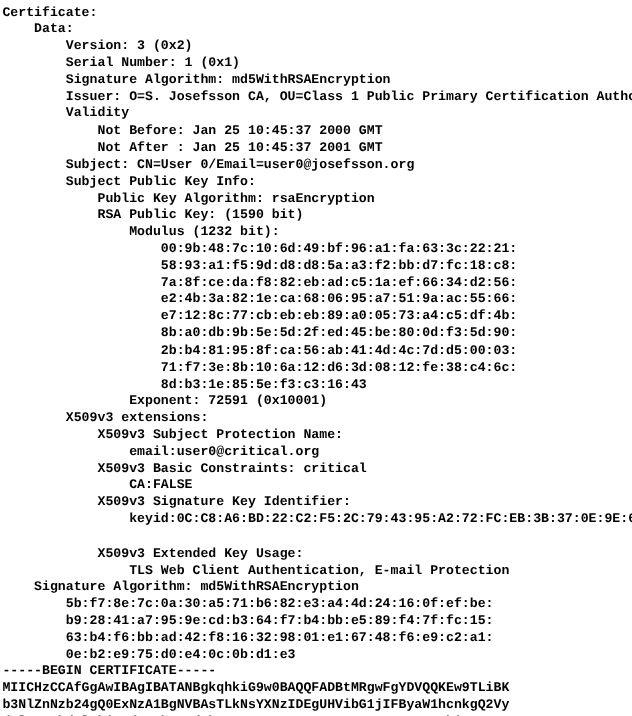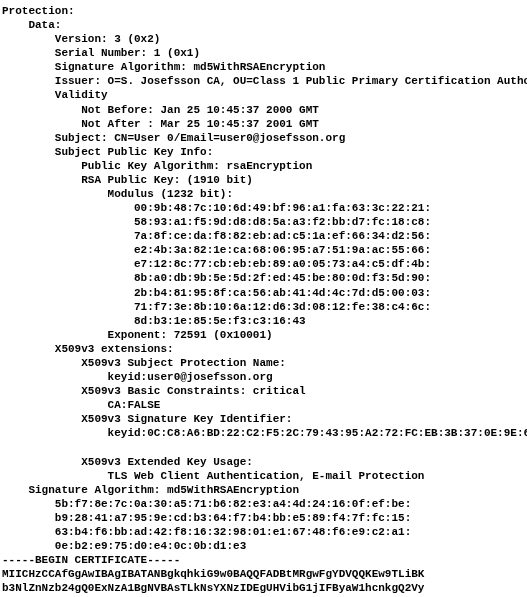--- a/index.html
+++ b/index.html
@@ -18,47 +18,47 @@
     padding: 4px 2px 6px 2px;
     white-space: pre;
     font-family: inherit;
     font-size: inherit;
     line-height: inherit;
   }
 </style>
 </head>
 <body>
 
-<pre><span>Protection:</span>
+<pre><span>Certificate:</span>
 <span>    Data:</span>
 <span>        Version: 3 (0x2)</span>
 <span>        Serial Number: 1 (0x1)</span>
 <span>        Signature Algorithm: md5WithRSAEncryption</span>
 <span>        Issuer: O=S. Josefsson CA, OU=Class 1 Public Primary Certification Authority, CN=S. Josefsson CA</span>
 <span>        Validity</span>
 <span>            Not Before: Jan 25 10:45:37 2000 GMT</span>
-<span>            Not After : Mar 25 10:45:37 2001 GMT</span>
+<span>            Not After : Jan 25 10:45:37 2001 GMT</span>
 <span>        Subject: CN=User 0/Email=user0@josefsson.org</span>
 <span>        Subject Public Key Info:</span>
 <span>            Public Key Algorithm: rsaEncryption</span>
-<span>            RSA Public Key: (1910 bit)</span>
+<span>            RSA Public Key: (1590 bit)</span>
 <span>                Modulus (1232 bit):</span>
 <span>                    00:9b:48:7c:10:6d:49:bf:96:a1:fa:63:3c:22:21:</span>
 <span>                    58:93:a1:f5:9d:d8:d8:5a:a3:f2:bb:d7:fc:18:c8:</span>
 <span>                    7a:8f:ce:da:f8:82:eb:ad:c5:1a:ef:66:34:d2:56:</span>
 <span>                    e2:4b:3a:82:1e:ca:68:06:95:a7:51:9a:ac:55:66:</span>
 <span>                    e7:12:8c:77:cb:eb:eb:89:a0:05:73:a4:c5:df:4b:</span>
 <span>                    8b:a0:db:9b:5e:5d:2f:ed:45:be:80:0d:f3:5d:90:</span>
 <span>                    2b:b4:81:95:8f:ca:56:ab:41:4d:4c:7d:d5:00:03:</span>
 <span>                    71:f7:3e:8b:10:6a:12:d6:3d:08:12:fe:38:c4:6c:</span>
 <span>                    8d:b3:1e:85:5e:f3:c3:16:43</span>
 <span>                Exponent: 72591 (0x10001)</span>
 <span>        X509v3 extensions:</span>
 <span>            X509v3 Subject Protection Name: </span>
-<span>                keyid:user0@josefsson.org</span>
+<span>                email:user0@critical.org</span>
 <span>            X509v3 Basic Constraints: critical</span>
 <span>                CA:FALSE</span>
 <span>            X509v3 Signature Key Identifier: </span>
 <span>                keyid:0C:C8:A6:BD:22:C2:F5:2C:79:43:95:A2:72:FC:EB:3B:37:0E:9E:66</span>
 <span></span>
 <span>            X509v3 Extended Key Usage: </span>
 <span>                TLS Web Client Authentication, E-mail Protection</span>
 <span>    Signature Algorithm: md5WithRSAEncryption</span>
 <span>        5b:f7:8e:7c:0a:30:a5:71:b6:82:e3:a4:4d:24:16:0f:ef:be:</span>
 <span>        b9:28:41:a7:95:9e:cd:b3:64:f7:b4:bb:e5:89:f4:7f:fc:15:</span>

